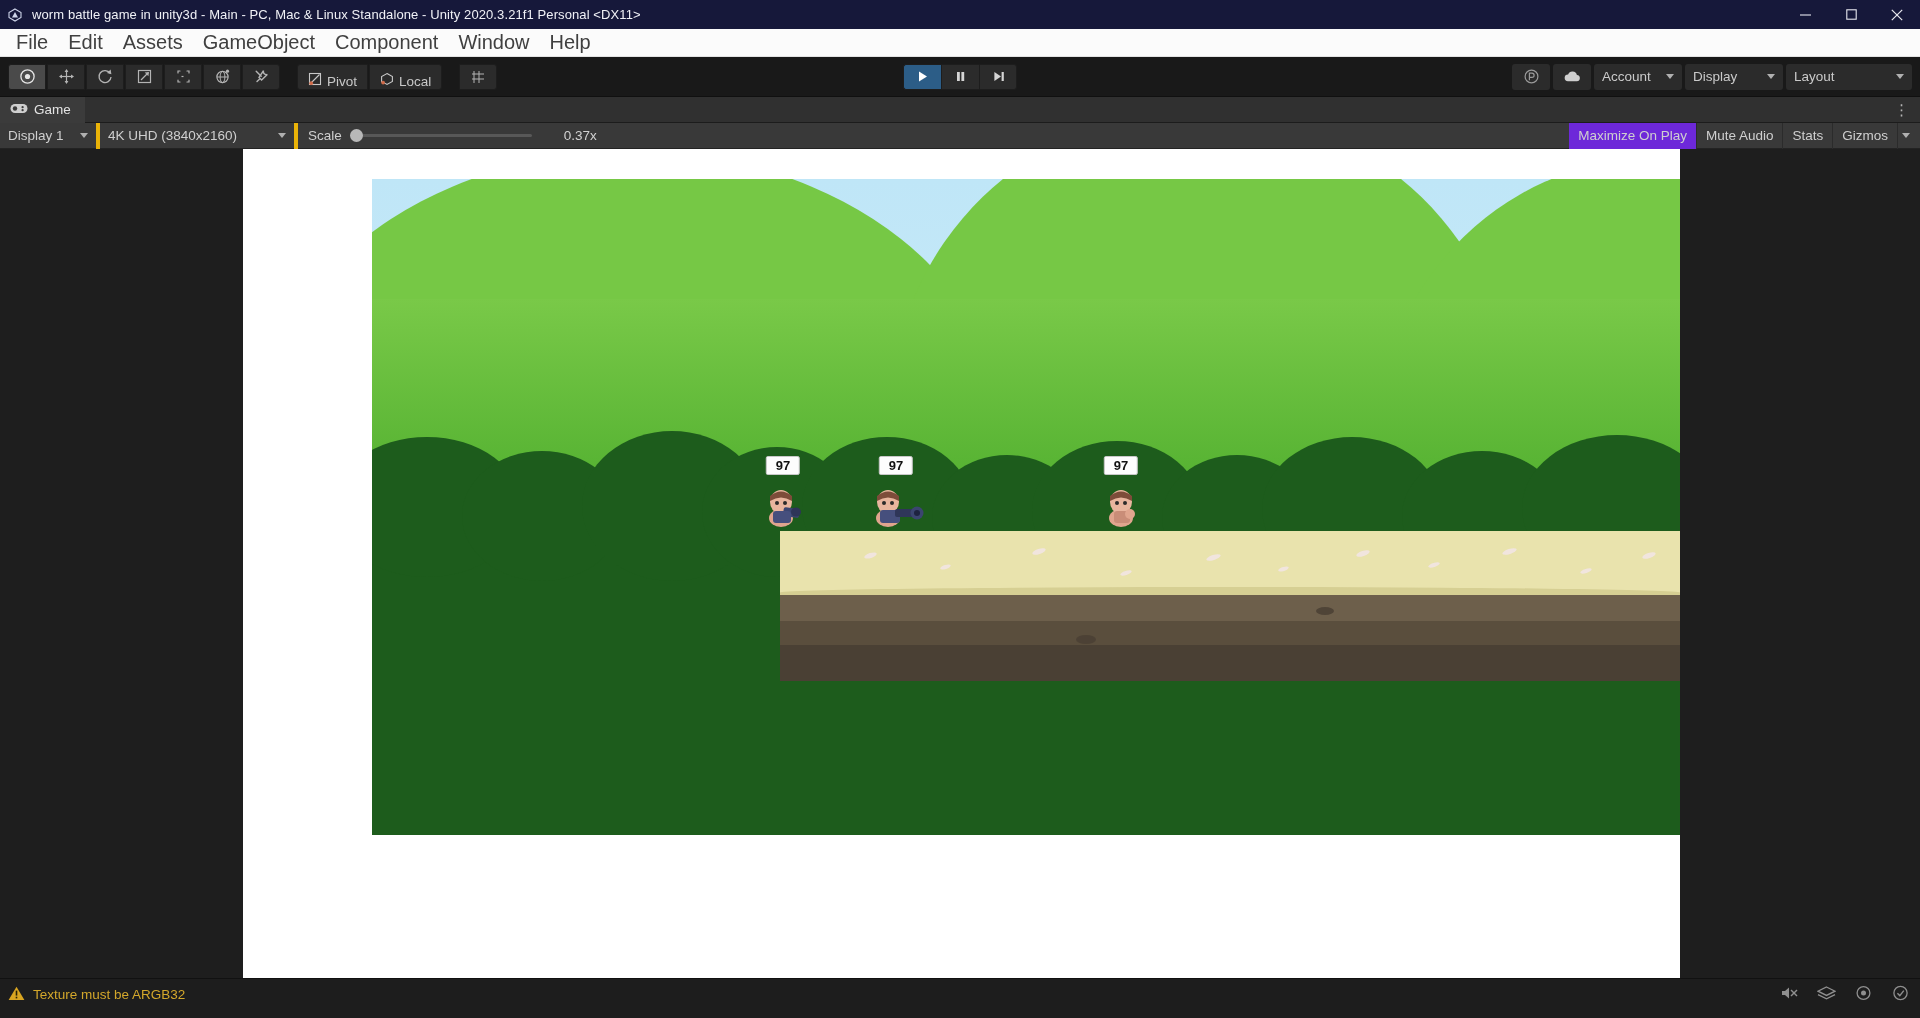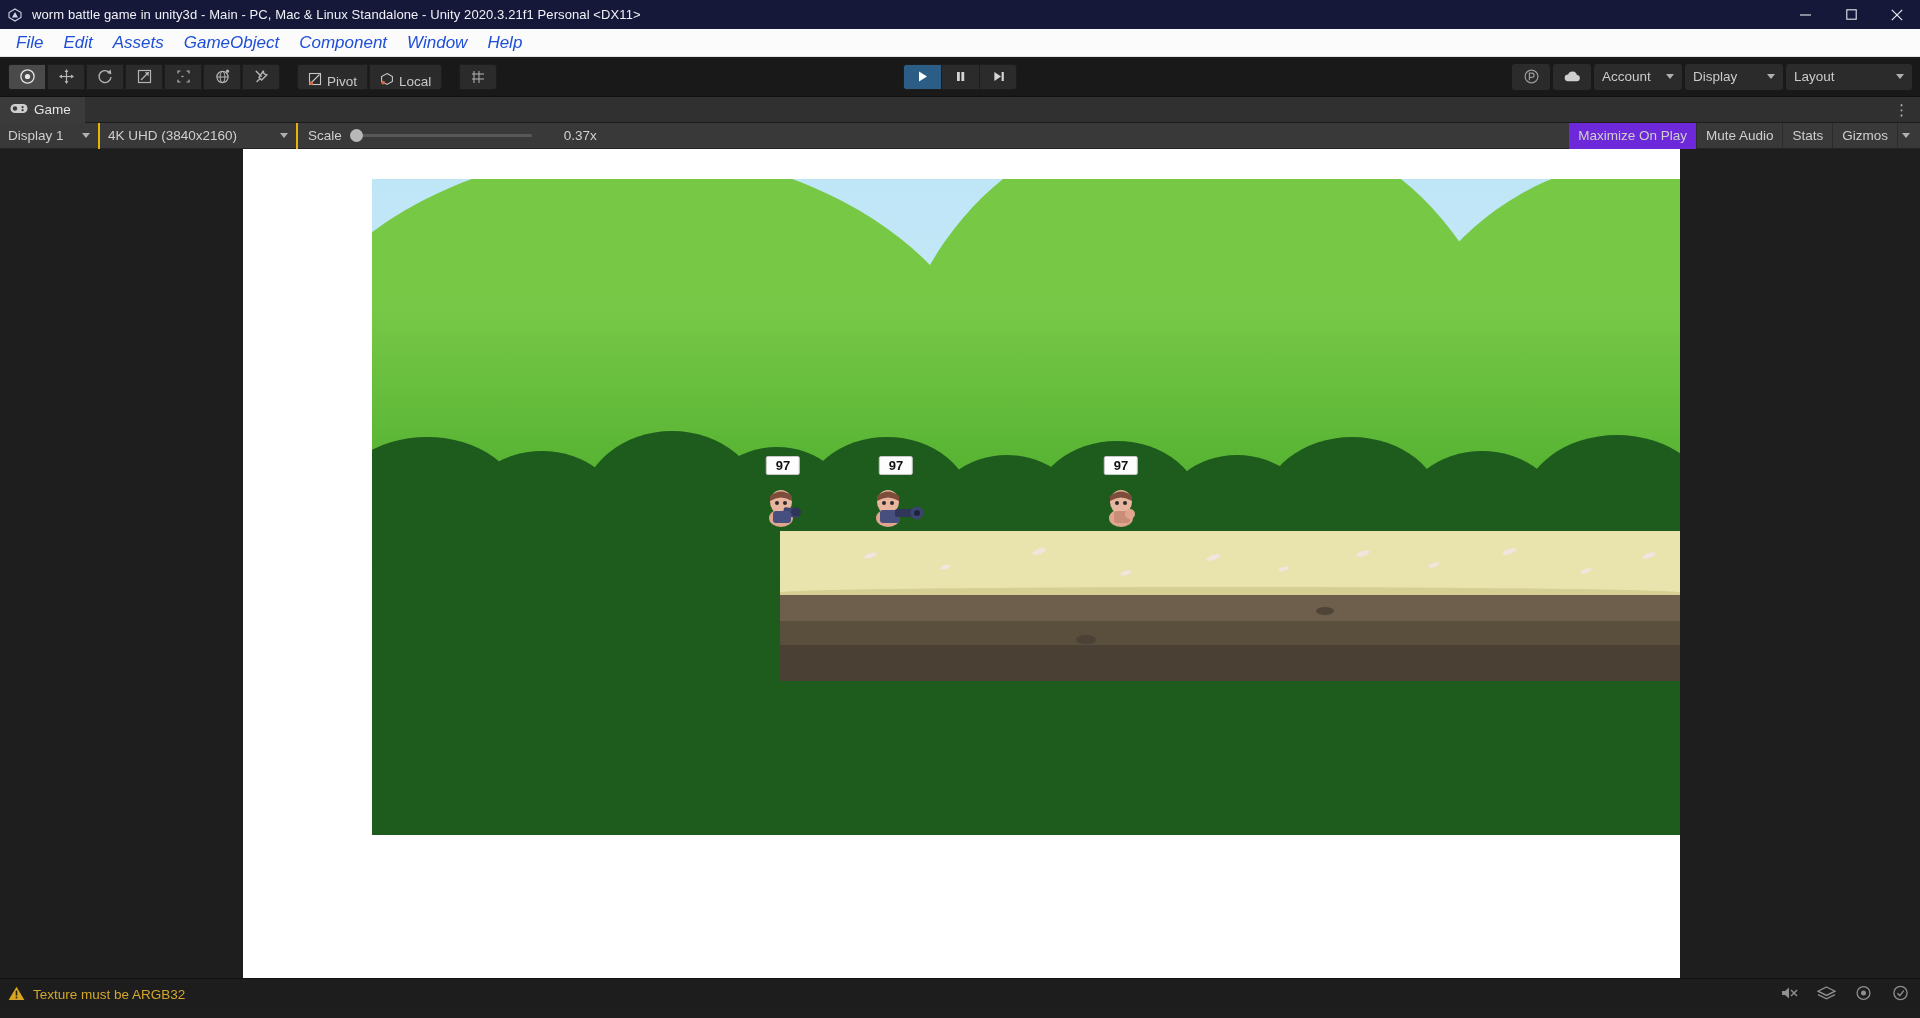--- a/index.html
+++ b/index.html
@@ -26,23 +26,22 @@
     width:46px; height:29px; display:flex; align-items:center; justify-content:center;
     color:#e8e8ef;
   }
 
   
   #menubar {
     height:28px; background:#fbfbfb; display:flex; align-items:center;
     padding-left:6px; border-bottom:1px solid #e3e3e3;
   }
   .menu-item {
-    font-size:17px; color:#1d4ed8; padding:4px 10px; border-radius:2px;
+    font-size:20px; color:#404040; padding:4px 10px; border-radius:2px;
     white-space:nowrap;
-    font-style:italic;
   }
 
   
   #toolbar {
     height:40px; background:#191919; display:flex; align-items:center;
     padding:0 8px; position:relative;
     border-bottom:1px solid #101010;
   }
   .tool-group { display:flex; align-items:center; }
   .tbtn {
@@ -101,21 +100,21 @@
   }
   #panel-menu { position:absolute; right:10px; color:#b4b4b4; font-size:15px; letter-spacing:1px;}
 
   
   #gameview-toolbar {
     height:26px; background:#393939; display:flex; align-items:center;
     position:relative; border-bottom:1px solid #232323; font-size:13.5px;
   }
   .gv-drop {
     height:26px; display:flex; align-items:center; justify-content:space-between;
-    padding:0 8px; color:#cfcfcf; gap:4px; border-right:2px solid #eab308;
+    padding:0 8px; color:#cfcfcf; gap:4px; border-right:4px solid #eab308;
   }
   #scale-wrap { display:flex; align-items:center; gap:8px; padding:0 10px; color:#cfcfcf; }
   #scale-track {
     width:182px; height:3px; background:#585858; border-radius:2px; position:relative;
   }
   #scale-knob {
     position:absolute; left:0; top:-5px; width:13px; height:13px;
     background:#b8b8b8; border-radius:50%;
   }
   #scale-val { min-width:46px; color:#d2d2d2;margin-left:24px; }

